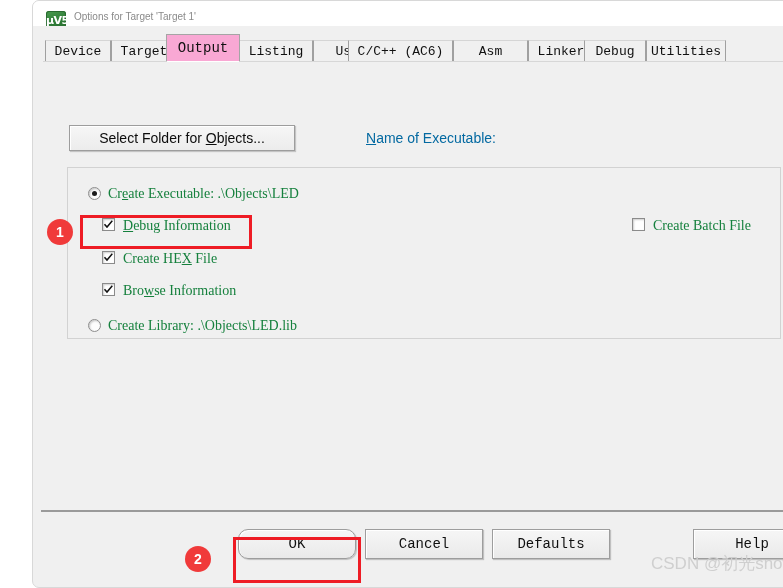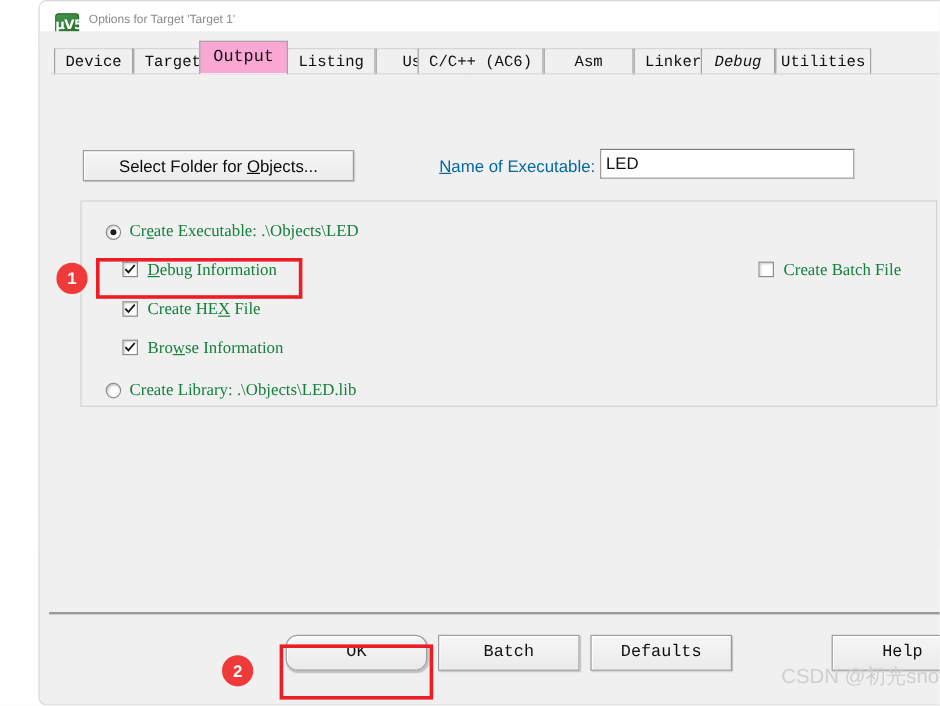--- a/index.html
+++ b/index.html
@@ -278,33 +278,32 @@
 
     <div id="tabstrip">
       <div class="tab" style="left:2px;width:66px;">Device</div>
       <div class="tab" style="left:68px;width:66px;">Target</div>
       <div class="tab active" style="left:123px;width:74px;">Output</div>
       <div class="tab" style="left:196px;width:74px;">Listing</div>
       <div class="tab" style="left:270px;width:76px;">User</div>
       <div class="tab" style="left:305px;width:105px;">C/C++ (AC6)</div>
       <div class="tab" style="left:410px;width:75px;">Asm</div>
       <div class="tab" style="left:485px;width:66px;">Linker</div>
-      <div class="tab" style="left:541px;width:62px;font-style:italic;">Debug</div>
+      <div class="tab" style="left:541px;width:62px;">Debug</div>
       <div class="tab" style="left:603px;width:80px;">Utilities</div>
     </div>
     <div id="tabline"></div>
 
     <div id="select-folder-btn">
       <span>Select Folder for </span><span class="ul">O</span><span>bjects...</span>
     </div>
 
     <div id="exe-label">
       <span class="ul">N</span><span>ame of Executable:</span>
     </div>
-    <div id="exe-input">LED</div>
 
     <div id="groupbox"></div>
 
     <div class="opt-row" style="left:55px; top:158px;">
       <div class="radio on" style="left:0; top:3px;"></div>
       <span class="opt-text" style="margin-left:20px;">
         <span>Cr</span><span class="ul">e</span><span>ate Executable:  .\Objects\LED</span>
       </span>
     </div>
 
@@ -347,21 +346,21 @@
     </div>
 
     <div class="opt-row" style="left:599px; top:190px;">
       <div class="checkbox" style="left:0; top:2px;"></div>
       <span class="opt-text" style="margin-left:21px;">Create Batch File</span>
     </div>
 
     <div id="bottom-sep"></div>
 
     <div class="dlg-btn" style="left:205px; width:118px;border-radius:10px;">OK</div>
-    <div class="dlg-btn" style="left:332px; width:118px;">Batch</div>
+    <div class="dlg-btn" style="left:332px; width:118px;">Cancel</div>
     <div class="dlg-btn" style="left:459px; width:118px;">Defaults</div>
     <div class="dlg-btn" style="left:660px; width:118px;">Help</div>
 
   </div>
 
   <div class="ann-box" style="left:47px; top:214px; width:172px; height:34px;"></div>
   <div class="ann-badge" style="left:14px; top:218px;">1</div>
 
   <div class="ann-box" style="left:200px; top:536px; width:128px; height:46px;"></div>
   <div class="ann-badge" style="left:152px; top:545px;">2</div>

